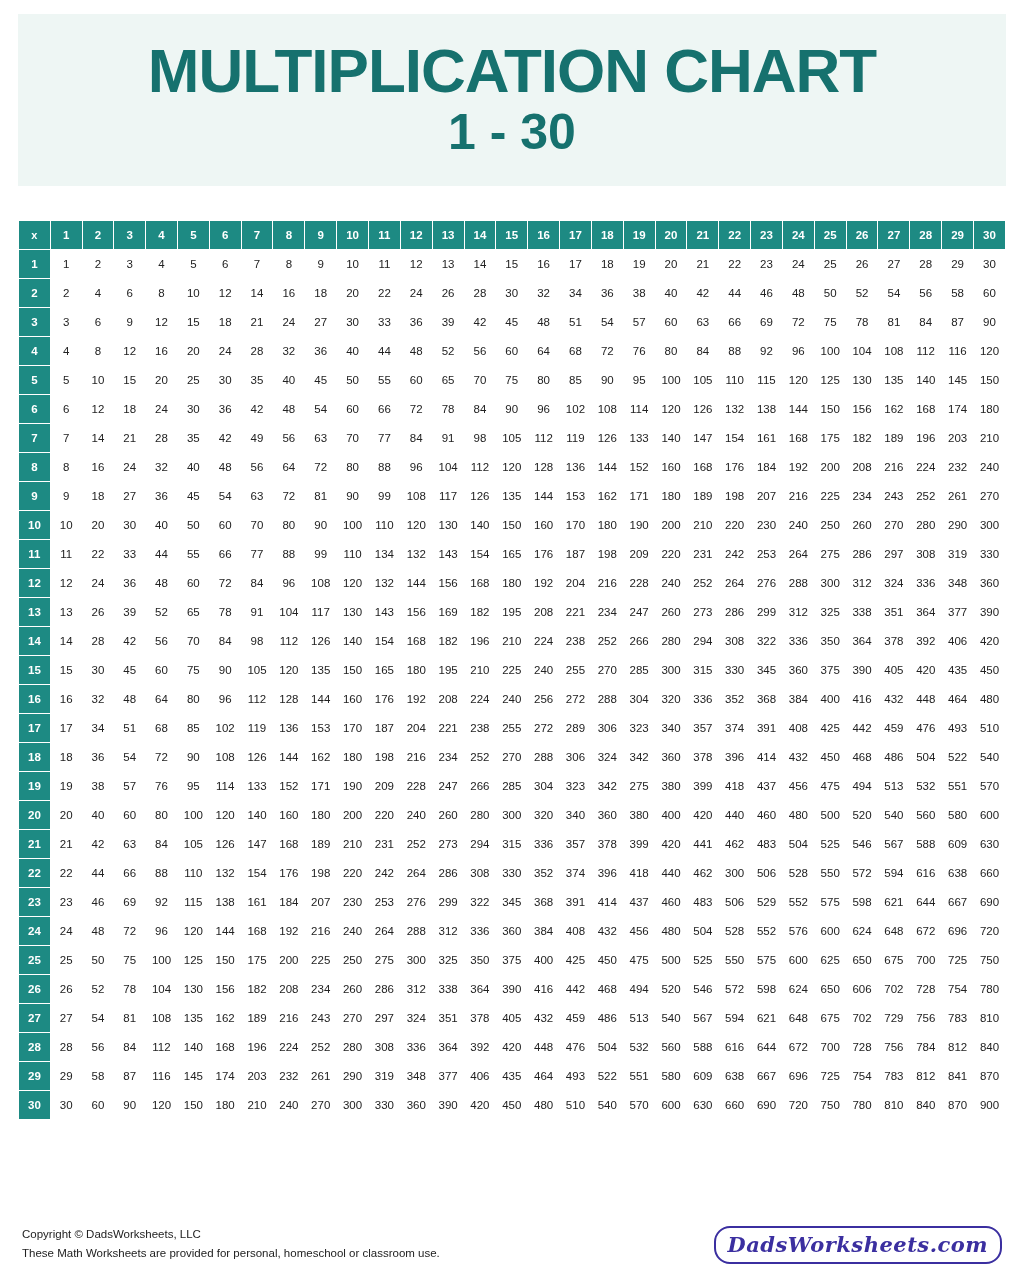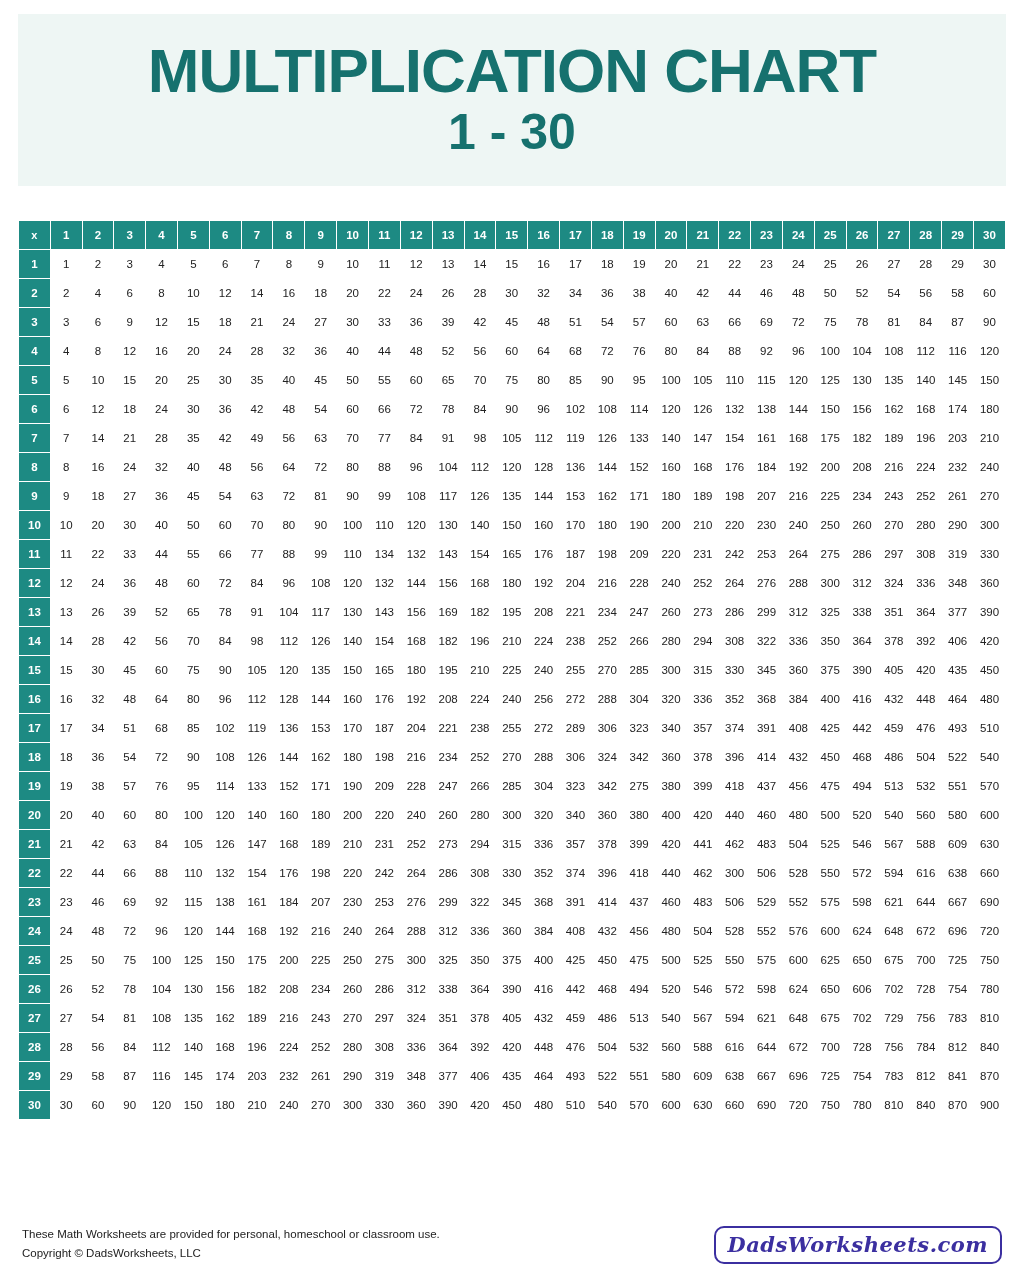--- a/index.html
+++ b/index.html
@@ -94,21 +94,21 @@
     align-items: flex-end;
     justify-content: space-between;
   }
   .footer-text {
     font-size: 11.5px;
     color: #222;
     line-height: 1.7;
   }
   .logo {
     border: 2px solid #3b2fa0;
-    border-radius: 10px;
+    border-radius: 16px;
     background: #ffffff;
     padding: 4px 12px 5px 12px;
     font-family: "DejaVu Serif", serif;
     font-style: italic;
     font-weight: bold;
     font-size: 21px;
     color: #3b2fa0;
     letter-spacing: 0.5px;
     white-space: nowrap;
   }
@@ -1150,19 +1150,19 @@
             <td class="tint bold">840</td>
             <td class="tint bold">870</td>
             <td class="diag">900</td>
           </tr>
         </tbody>
     </table>
   </div>
 
   <div class="footer">
     <div class="footer-text">
+      <div>Copyright © DadsWorksheets, LLC</div>
       <div>These Math Worksheets are provided for personal, homeschool or classroom use.</div>
-      <div>Copyright © DadsWorksheets, LLC</div>
     </div>
     <div class="logo">DadsWorksheets.com</div>
   </div>
 
 </div>
 
 </body></html>

